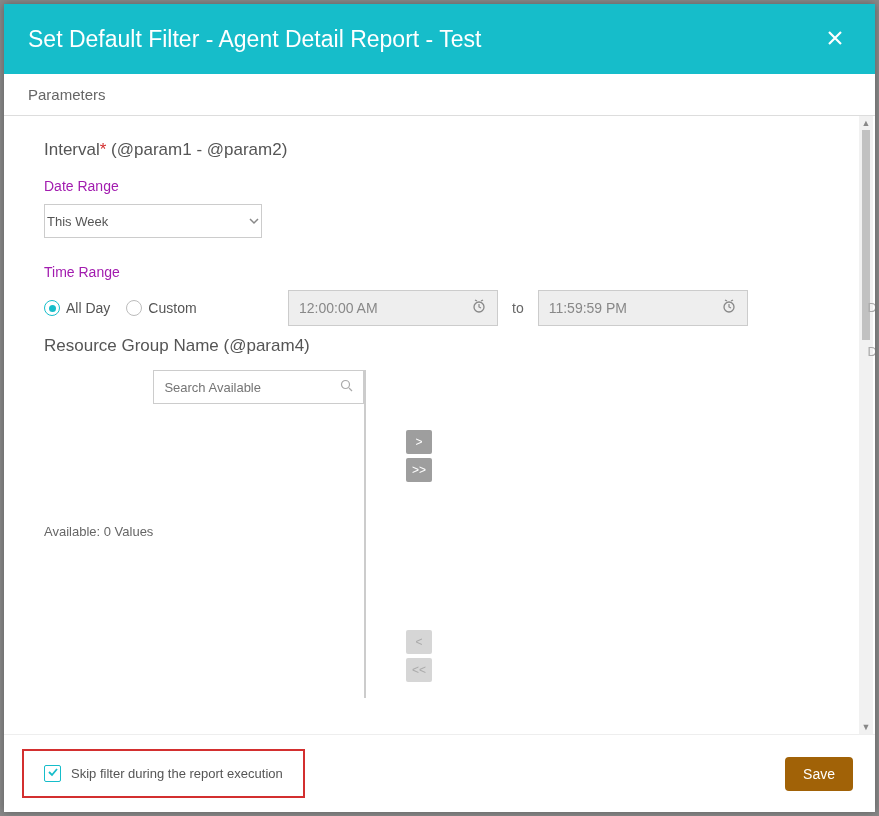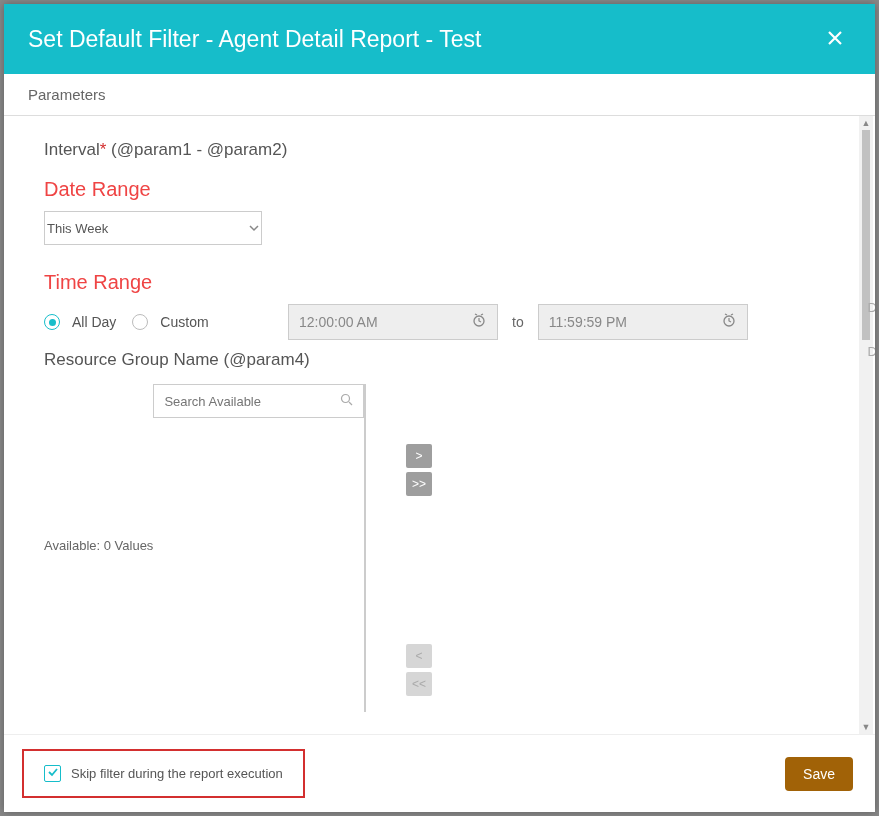--- a/index.html
+++ b/index.html
@@ -85,22 +85,22 @@
 .scrollbar-up { top: 0; }
 .scrollbar-down { bottom: 0; }
 .field-label {
   font-size: 17px;
   color: #555;
   margin-bottom: 14px;
 }
 .field-label .param-hint { color: #555; }
 .required { color: #d32f2f; }
 .sub-label {
-  font-size: 20px;
-  color: #ef4444;
+  font-size: 14px;
+  color: #a21caf;
   margin-bottom: 10px;
   margin-top: 18px;
 }
 .select-box {
   width: 218px;
   height: 34px;
   border: 1px solid #ccc;
   padding: 0 2px;
   display: flex;
   align-items: center;
@@ -119,21 +119,21 @@
   align-items: center;
   gap: 14px;
 }
 .radio-group {
   display: flex;
   gap: 16px;
   align-items: center;
 }
 .radio-item {
   display: flex;
-  gap: 12px;
+  gap: 6px;
   cursor: pointer;
 }
 .radio-circle {
   width: 16px;
   height: 16px;
   border: 1.5px solid #bbb;
   border-radius: 50%;
   display: flex;
   align-items: center;
   justify-content: center;

